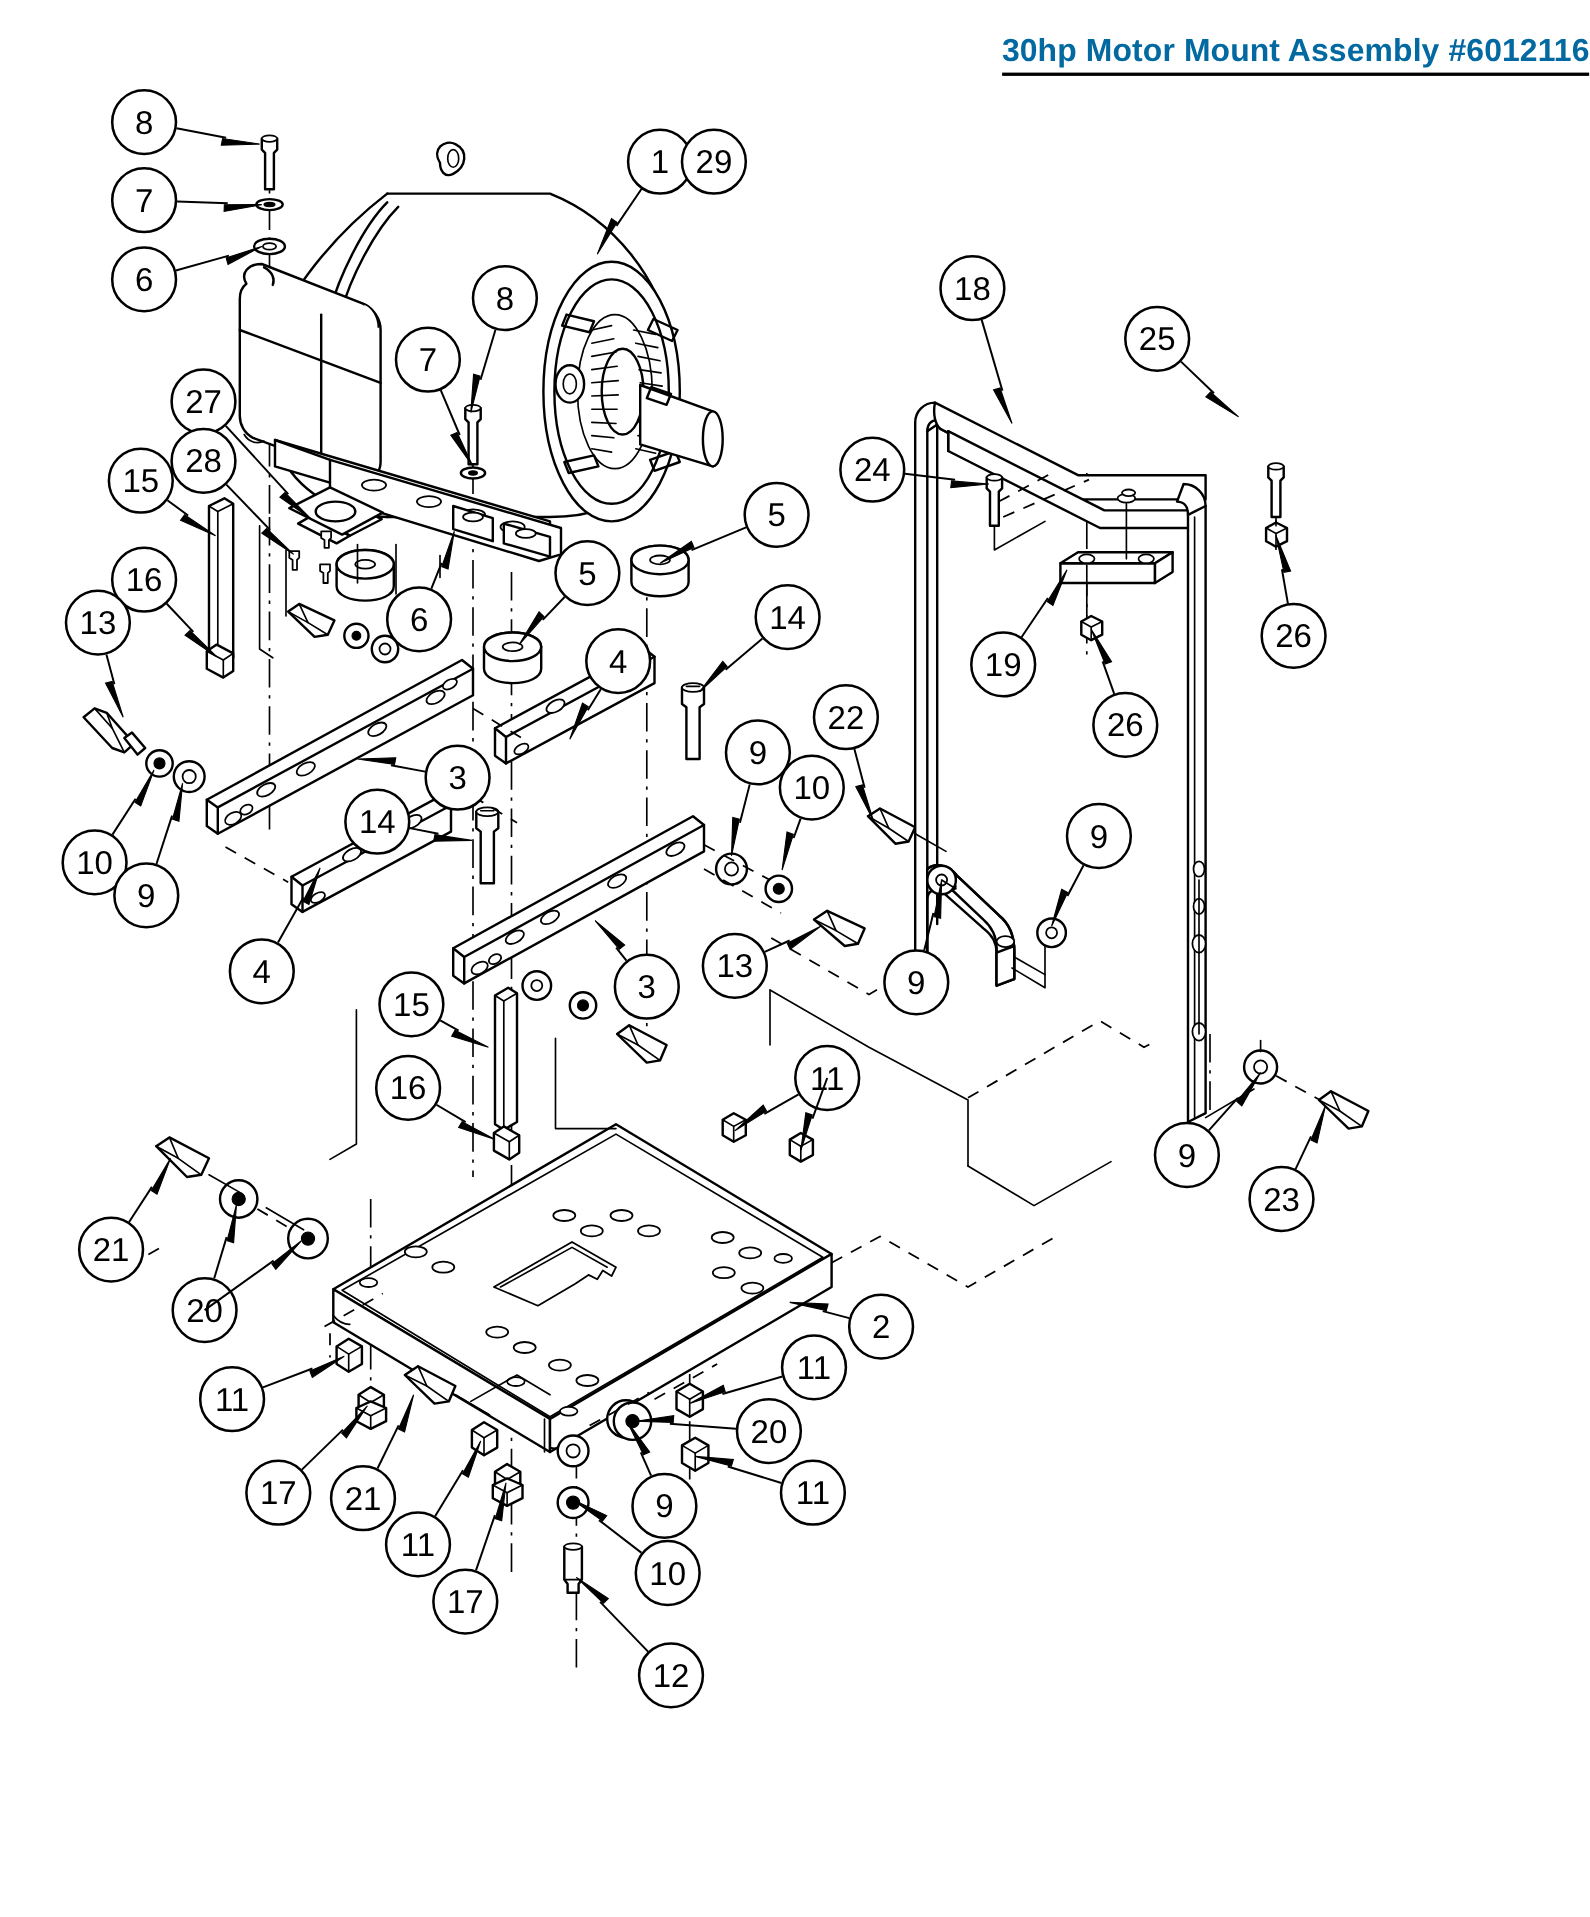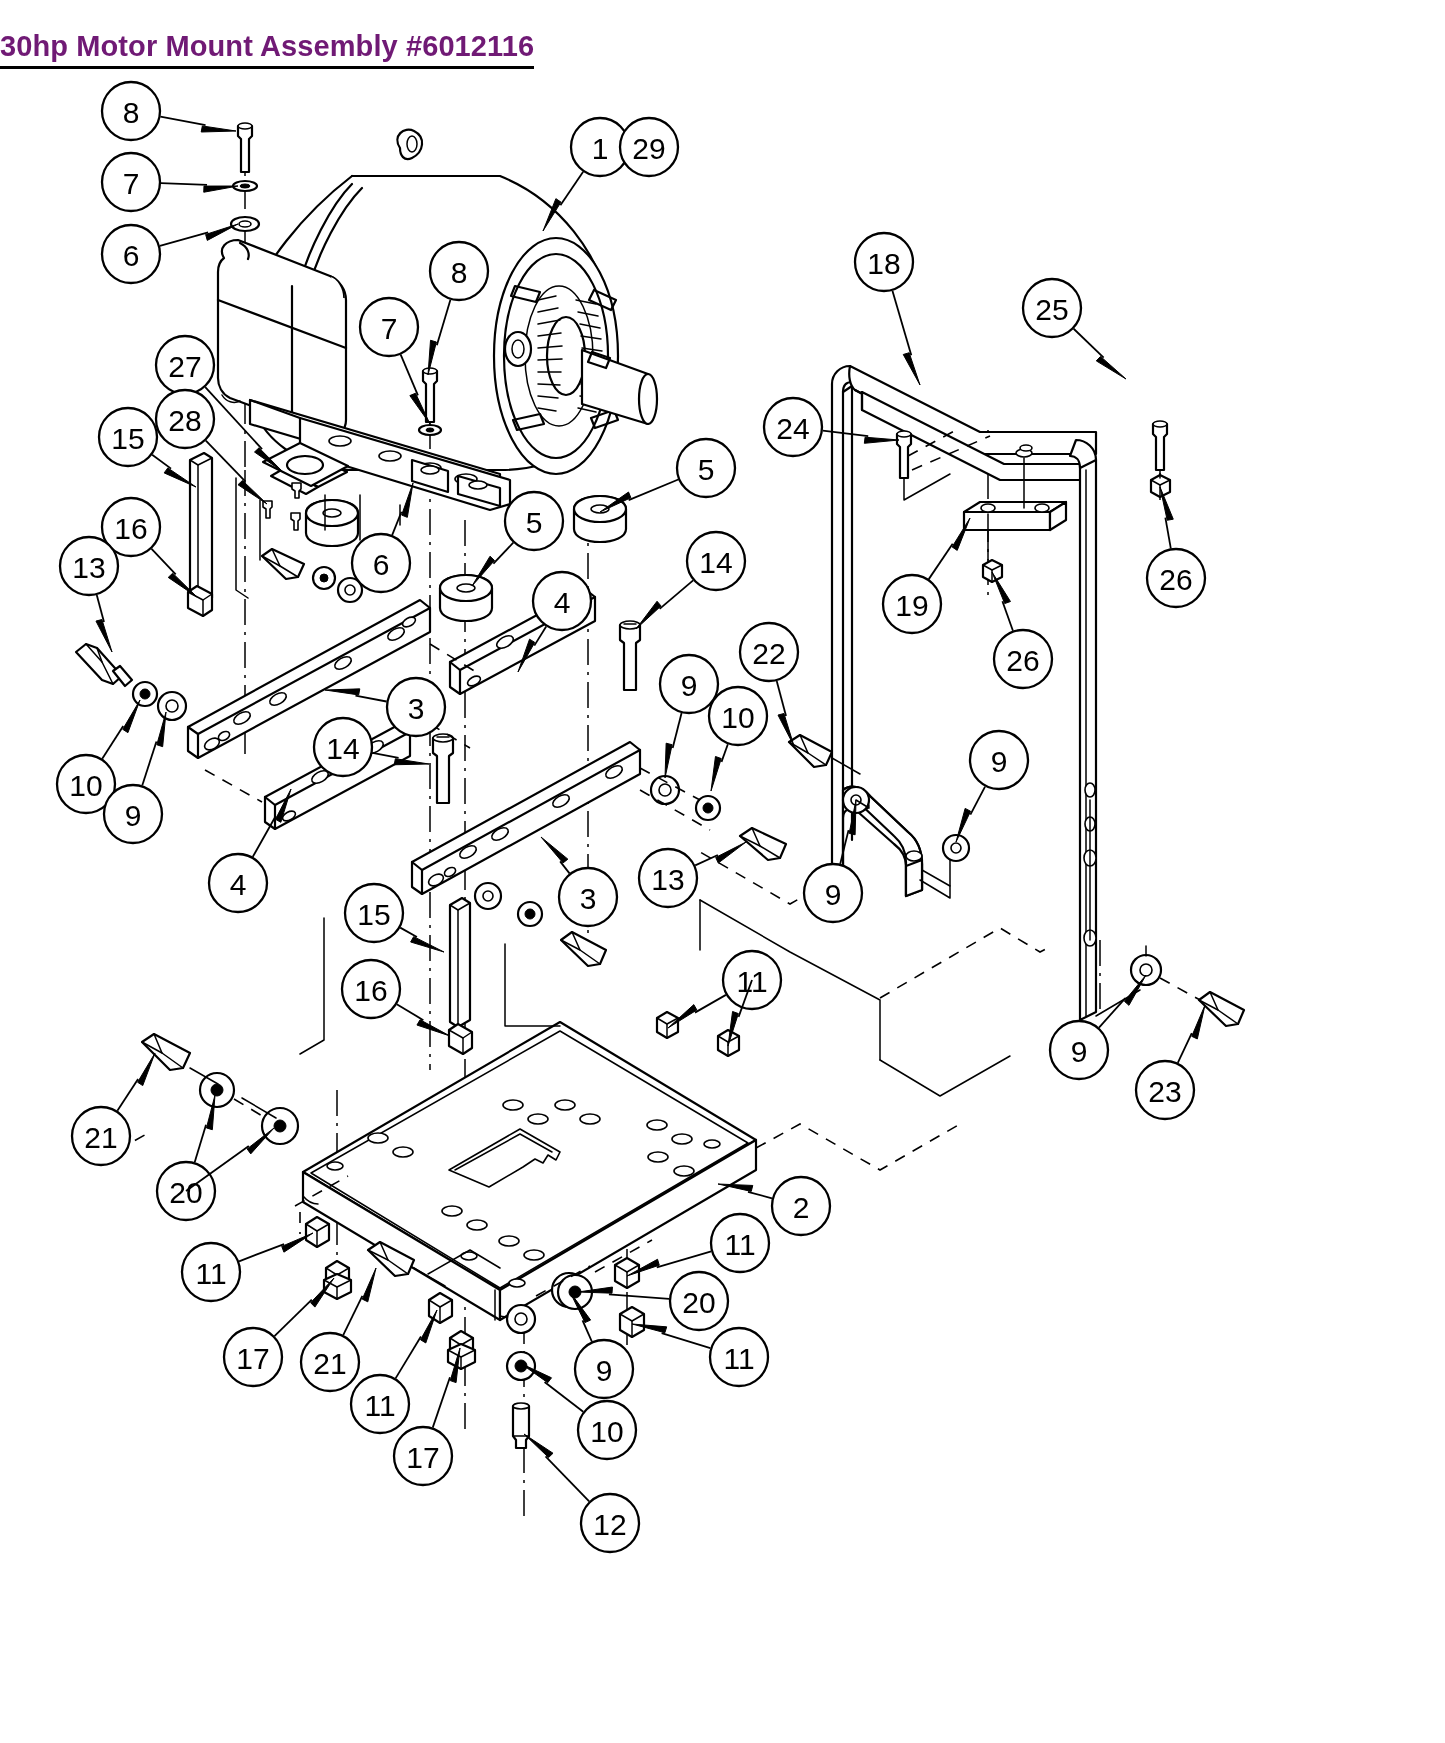--- a/index.html
+++ b/index.html
@@ -1,21 +1,21 @@
 <!DOCTYPE html>
 <html><head>
 <meta charset="utf-8">
 <title>30hp Motor Mount Assembly #6012116</title>
 <style>
   html,body{margin:0;padding:0;background:#ffffff;}
   body{font-family:"Liberation Sans",sans-serif;}
   #sheet{position:relative;width:1445px;height:1743px;background:#fff;overflow:hidden;}
   #title{
-    position:absolute;left:0;top:30px;width:1445px;text-align:left;
-    font-size:29px;font-weight:bold;color:#701a75;letter-spacing:0.1px;
+    position:absolute;left:0;top:30px;width:1445px;text-align:right;
+    font-size:29px;font-weight:bold;color:#0369a1;letter-spacing:0.1px;
   }
   #title span{border-bottom:3px solid #000;padding-bottom:3px;display:inline-block;}
   svg#art{position:absolute;left:0;top:0;width:1445px;height:1743px;}
   .ln{fill:none;stroke:#000;stroke-width:2.2;stroke-linecap:round;stroke-linejoin:round;}
   .ln-t{fill:none;stroke:#000;stroke-width:1.5;stroke-linecap:round;stroke-linejoin:round;}
   .fillw{fill:#ffffff;stroke:#000;stroke-width:2.2;stroke-linejoin:round;}
   .fillw-t{fill:#ffffff;stroke:#000;stroke-width:1.6;stroke-linejoin:round;}
   .fillk{fill:#000;stroke:#000;stroke-width:1;}
   .dash{fill:none;stroke:#000;stroke-width:1.6;stroke-dasharray:11 9;stroke-linecap:butt;}
   .cdash{fill:none;stroke:#000;stroke-width:1.5;stroke-dasharray:26 7 3 7;stroke-linecap:butt;}

